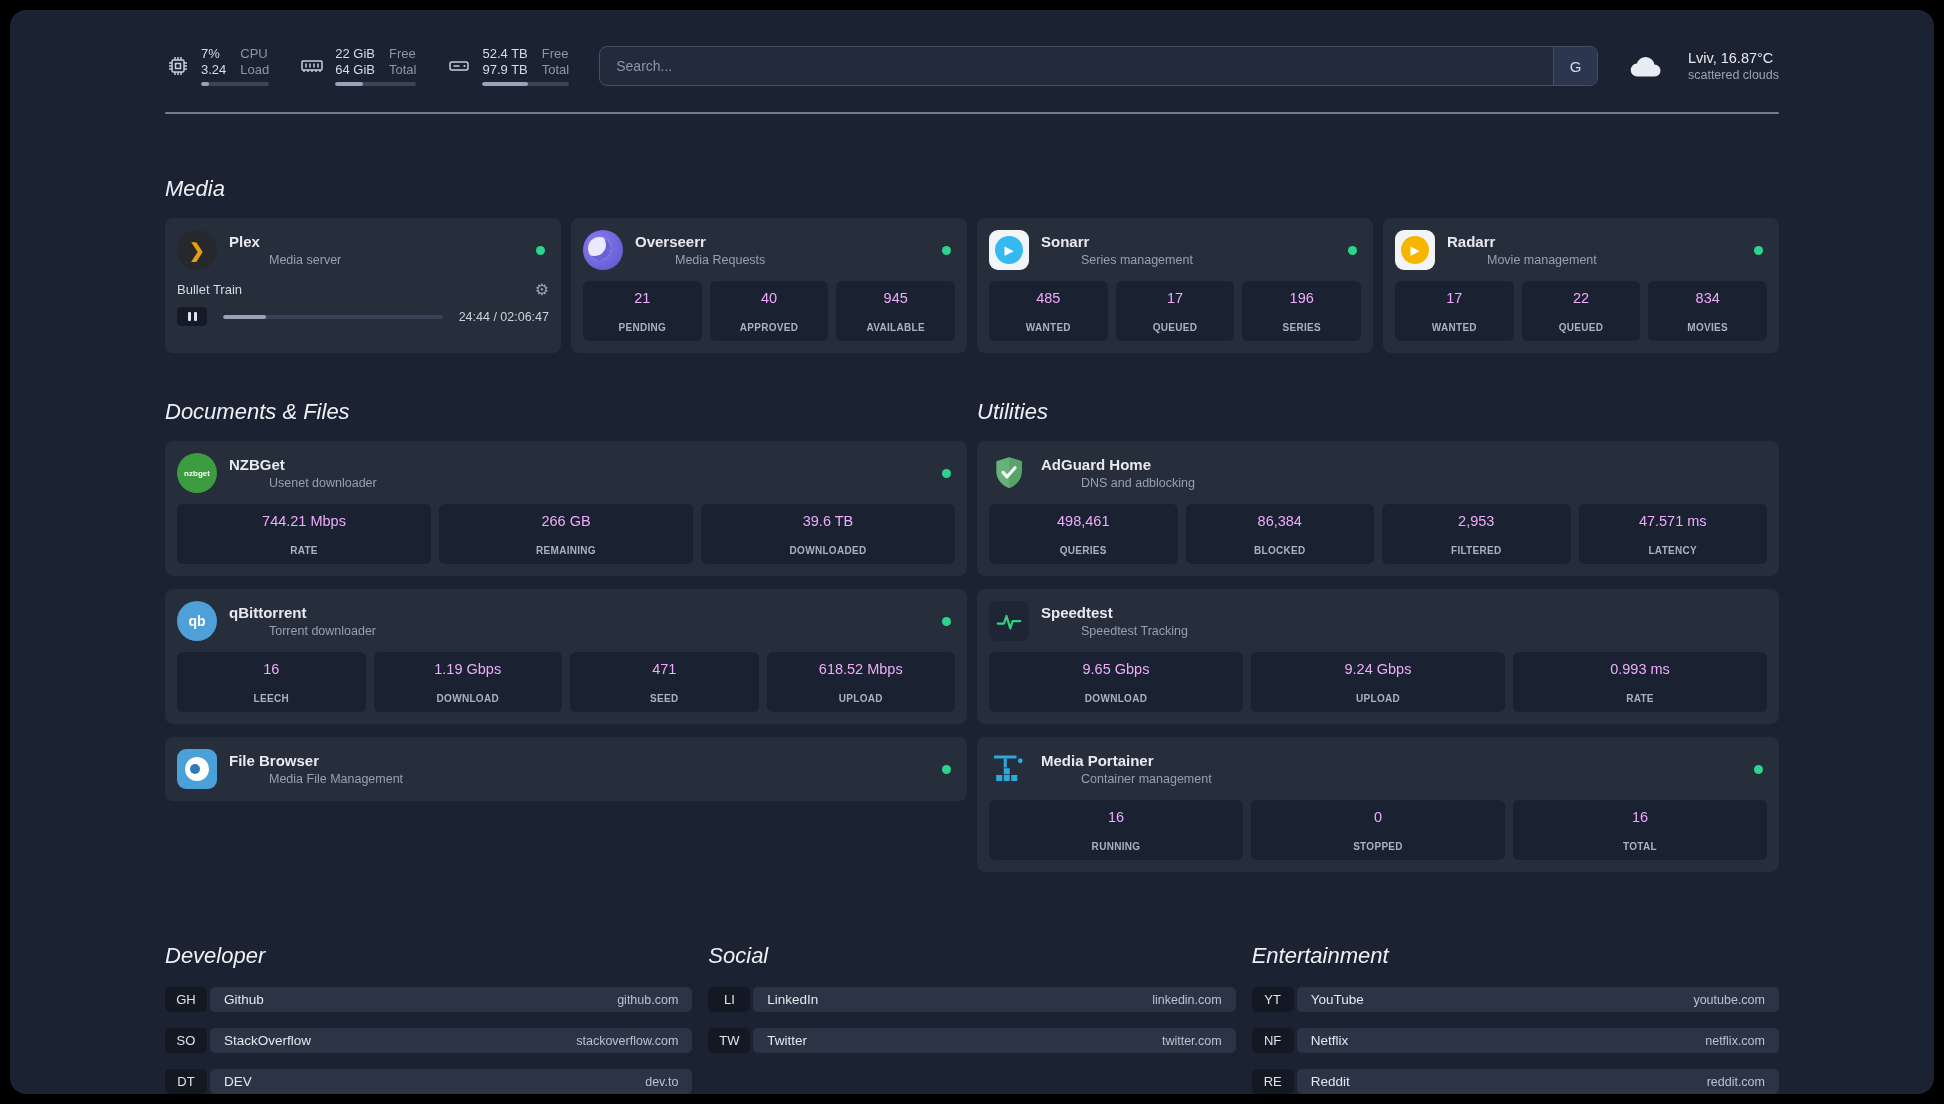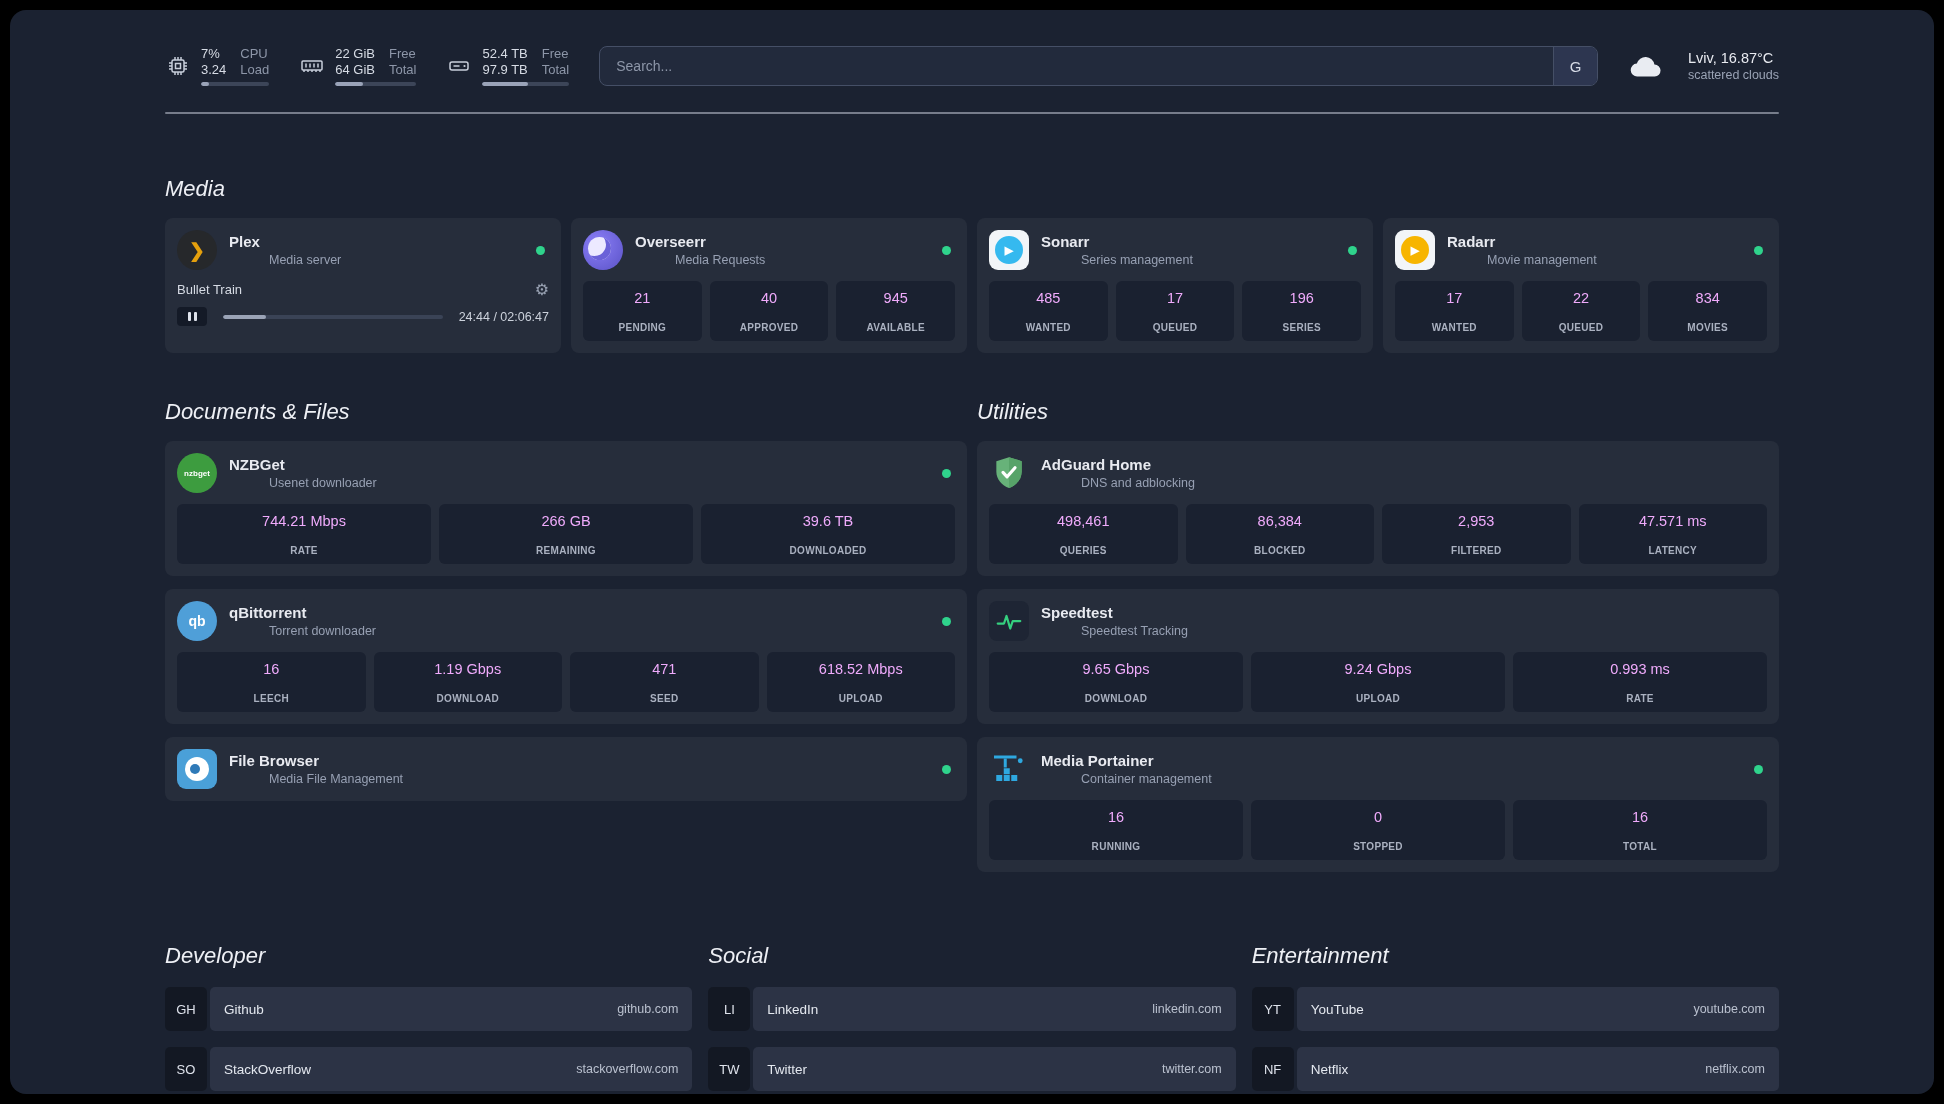--- a/index.html
+++ b/index.html
@@ -75,21 +75,21 @@
   .plex-row2 { display:flex; align-items:center; gap:16px; margin-top:8px; }
   .pause-btn { width:30px; height:19px; background:#141a27; border-radius:4px; display:flex; align-items:center; justify-content:center; gap:3px; cursor:pointer; }
   .pause-btn i { width:3px; height:9px; background:#dfe3ec; display:block; border-radius:1px; }
   .plex-track { flex:1; height:4px; border-radius:2px; background:#3a4356; overflow:hidden; cursor:pointer; }
   .plex-track i { display:block; height:100%; background:#9aa3b6; border-radius:2px; }
   .plex-time { font-size:12.5px; color:#ccd2dc; }
 
   
   .bookmarks { margin-top:58px; display:grid; grid-template-columns:repeat(3,1fr); gap:16px; }
   .bm-col .section-title { margin-bottom:18px; }
-  .bm-row { display:flex; align-items:stretch; height:44px; margin-bottom:16px; cursor:pointer; }
+  .bm-row { display:flex; align-items:stretch; height:25px; margin-bottom:16px; cursor:pointer; }
   .bm-abbr { width:42px; flex:none; background:rgba(0,0,0,0.28); border-radius:5px; display:flex; align-items:center; justify-content:center; font-size:13px; color:#dfe3ec; margin-right:3px; }
   .bm-bar { flex:1; background:#2c3345; border-radius:5px; display:flex; align-items:center; justify-content:space-between; padding:0 14px; }
   .bm-name { font-size:13.5px; color:#e4e8ef; }
   .bm-url { font-size:12.5px; color:#bac1cf; }
 </style>
 </head>
 <body>
 
 <div class="window">
   <div class="content">

